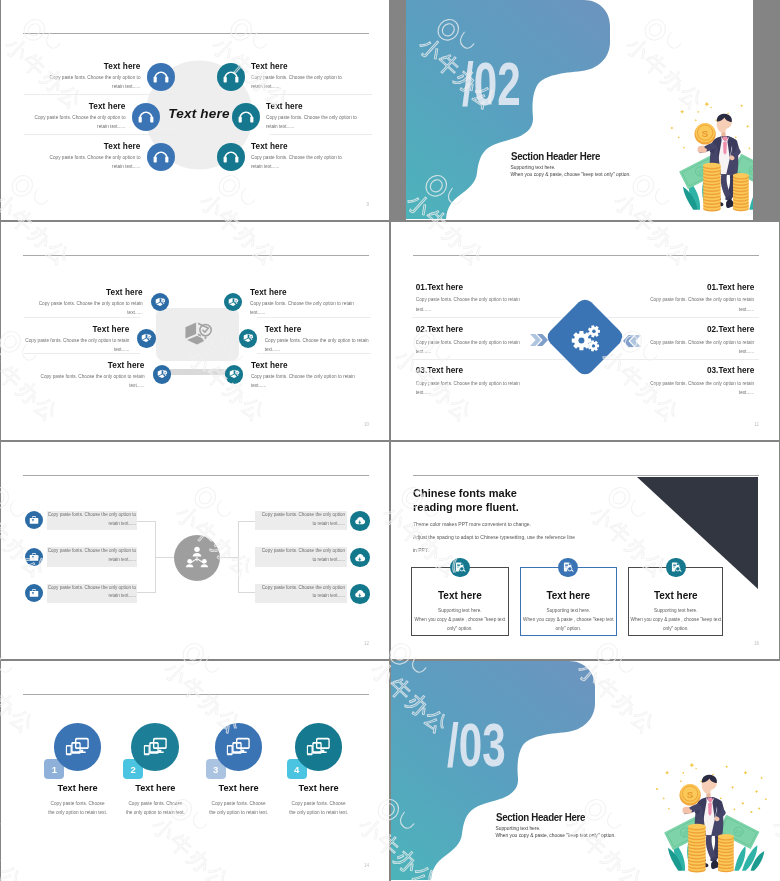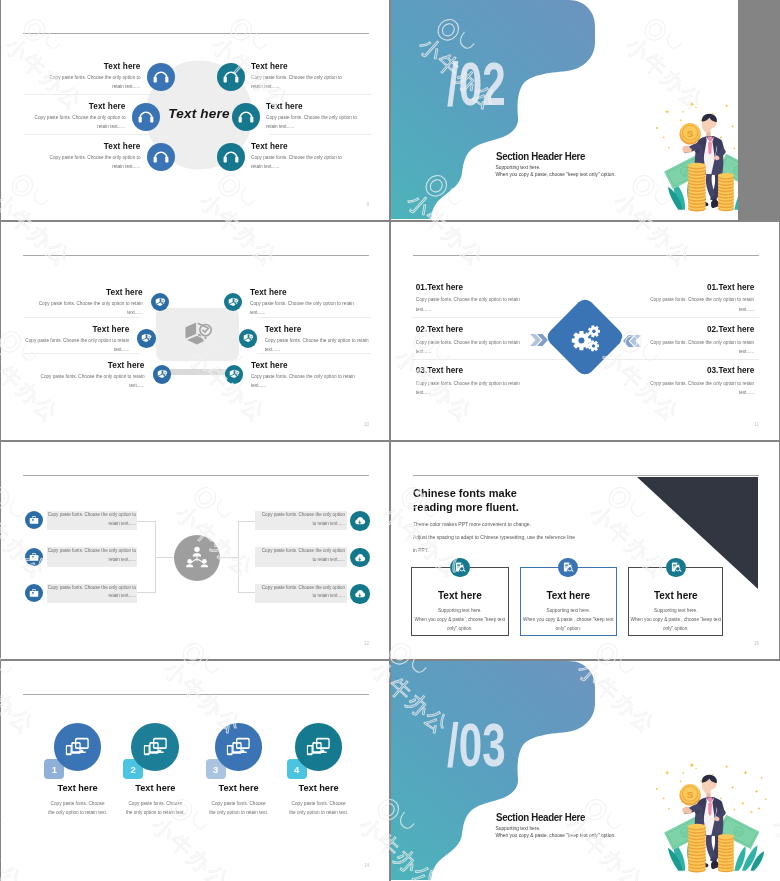--- a/index.html
+++ b/index.html
@@ -1,21 +1,21 @@
 <!DOCTYPE html>
 <html><head>
 <meta charset="utf-8">
 <style>
   * { box-sizing: border-box; margin:0; padding:0; }
   html,body { width:780px; height:881px; overflow:hidden; background:#fff; }
   body { font-family:"Liberation Sans", sans-serif; }
   .grid { position:relative; width:780px; height:881px; background:#848484; }
   .slide { position:absolute; background:#fff; overflow:hidden; }
   .s1 { left:1px;   top:0;     width:388px; height:220px; }
-  .s2 { left:391px; top:0;     width:347px; height:220px; }
+  .s2 { left:406px; top:0;     width:347px; height:220px; }
   .s3 { left:1px;   top:222px; width:388px; height:218px; }
   .s4 { left:391px; top:222px; width:388px; height:218px; }
   .s5 { left:1px;   top:442px; width:388px; height:217px; }
   .s6 { left:391px; top:442px; width:388px; height:217px; }
   .s7 { left:1px;   top:661px; width:388px; height:220px; }
   .s8 { left:391px; top:661px; width:444px; height:220px; }
 
   .wm { position:absolute; left:0; top:0; width:780px; height:881px; pointer-events:none; z-index:60; opacity:0.78; }
 
   .toprule { position:absolute; left:22px; top:33px; width:346px; height:1px; background:#a9a9a9; }

